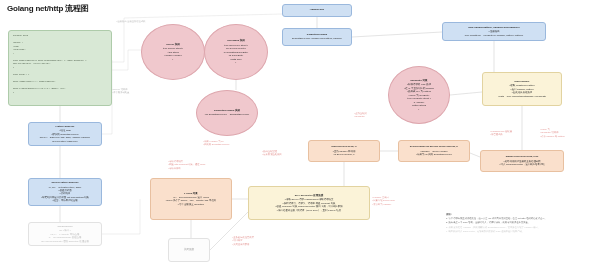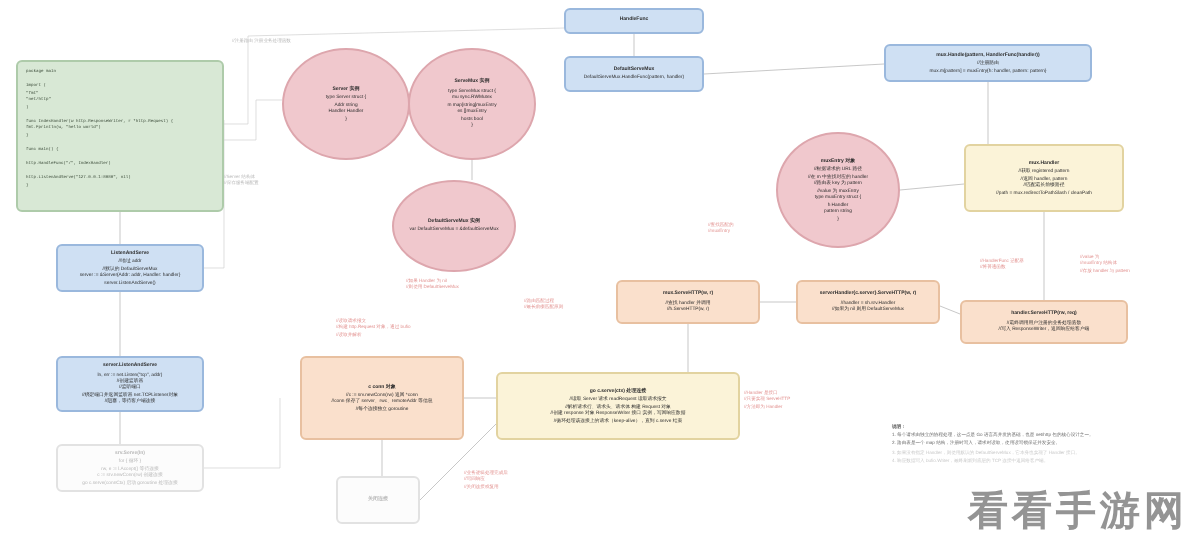--- a/index.html
+++ b/index.html
@@ -39,20 +39,21 @@
       font-family:"DejaVu Sans",sans-serif;}
   svg{position:absolute;left:0;top:0;width:600px;height:273px;overflow:visible;}
   .edge{stroke:#b0b0b0;stroke-width:0.35;fill:none;}
   .edge.lt{stroke:#d0d0d0;}
 </style>
 </head>
 <body>
 
 <div id="canvas">
 
+  <div class="title">Golang net/http 流程图</div>
 
   <svg>
 
     <path class="edge" d="M60,106 L60,122"></path>
     <path class="edge" d="M60,146 L60,178"></path>
     <path class="edge" d="M60,206 L60,222"></path>
 
     <path class="edge lt" d="M112,70 L128,70 L128,50 L141,50"></path>
     <path class="edge lt" d="M112,62 L124,62 L124,18 L282,14"></path>
 
@@ -252,14 +253,13 @@
     </div>
 
   <div class="notes" style="left:446px;top:212px;width:150px;">
       <span class="ln hd">说明：</span>
       <span class="ln">1. 每个请求由独立的协程处理，这一点是 Go 语言高并发的基础，也是 net/http 包的核心设计之一。</span>
       <span class="ln">2. 路由表是一个 map 结构，注册时写入，请求时读取，使用读写锁保证并发安全。</span>
       <span class="ln fade">3. 如果没有指定 Handler，则使用默认的 DefaultServeMux，它本身也实现了 Handler 接口。</span>
       <span class="ln fade">4. 响应数据写入 bufio.Writer，最终刷新到底层的 TCP 连接中返回给客户端。</span>
     </div>
 
-  <div class="wm">看看手游网</div>
 </div>
 
 </body></html>

